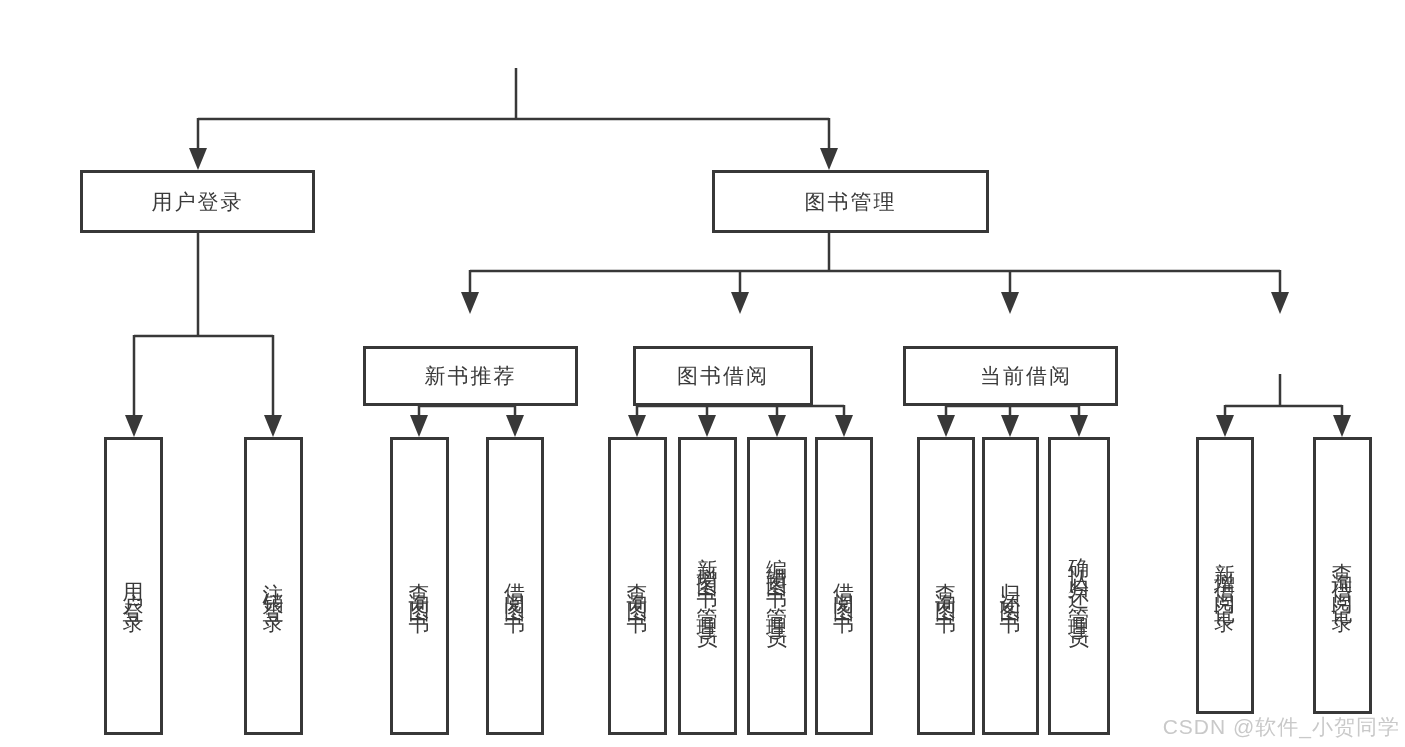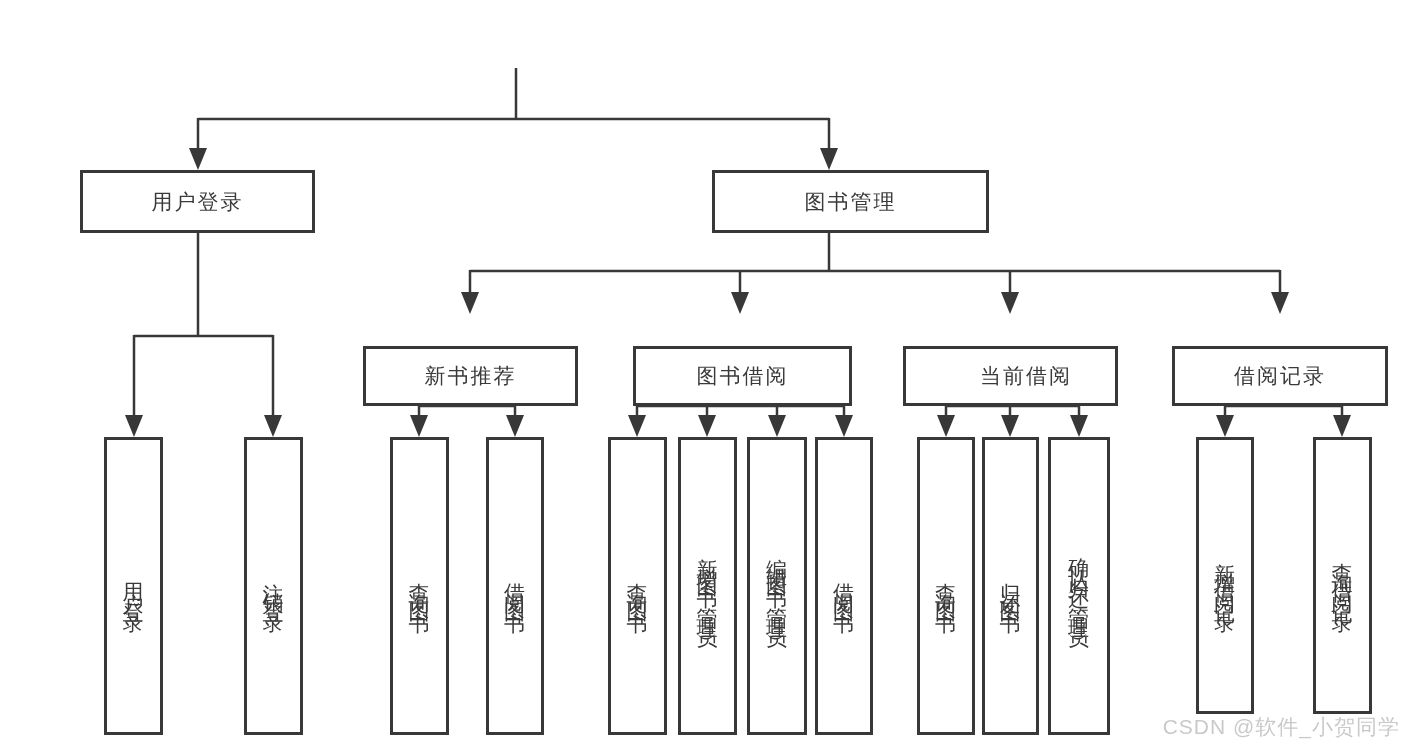--- a/index.html
+++ b/index.html
@@ -106,23 +106,22 @@
       <polygon points="1216,415 1234,415 1225,437"></polygon>
       <polygon points="1333,415 1351,415 1342,437"></polygon>
     </g>
   </svg>
 
 
   <div class="box l2 h" style="left:80px;width:235px;">用户登录</div>
   <div class="box l2 h" style="left:712px;width:277px;">图书管理</div>
 
   <div class="box l3 h" style="left:363px;width:215px;">新书推荐</div>
-  <div class="box l3 h" style="left:633px;width:219px;">图书借阅</div>
+  <div class="box l3 h" style="left:633px;width:180px;">图书借阅</div>
   <div class="box l3 h" style="left:903px;width:215px;padding-left:31px;">当前借阅</div>
-  <div class="box l3 h" style="left:1172px;width:216px;">借阅记录</div>
 
   <div class="box leaf" style="left:104px;width:59px;">用户登录</div>
   <div class="box leaf" style="left:244px;width:59px;">注销登录</div>
 
   <div class="box leaf" style="left:390px;width:59px;">查询图书</div>
   <div class="box leaf" style="left:486px;width:58px;">借阅图书</div>
 
   <div class="box leaf" style="left:608px;width:59px;">查询图书</div>
   <div class="box leaf" style="left:678px;width:59px;">新增图书（管理员）</div>
   <div class="box leaf" style="left:747px;width:60px;">编辑图书（管理员）</div>

